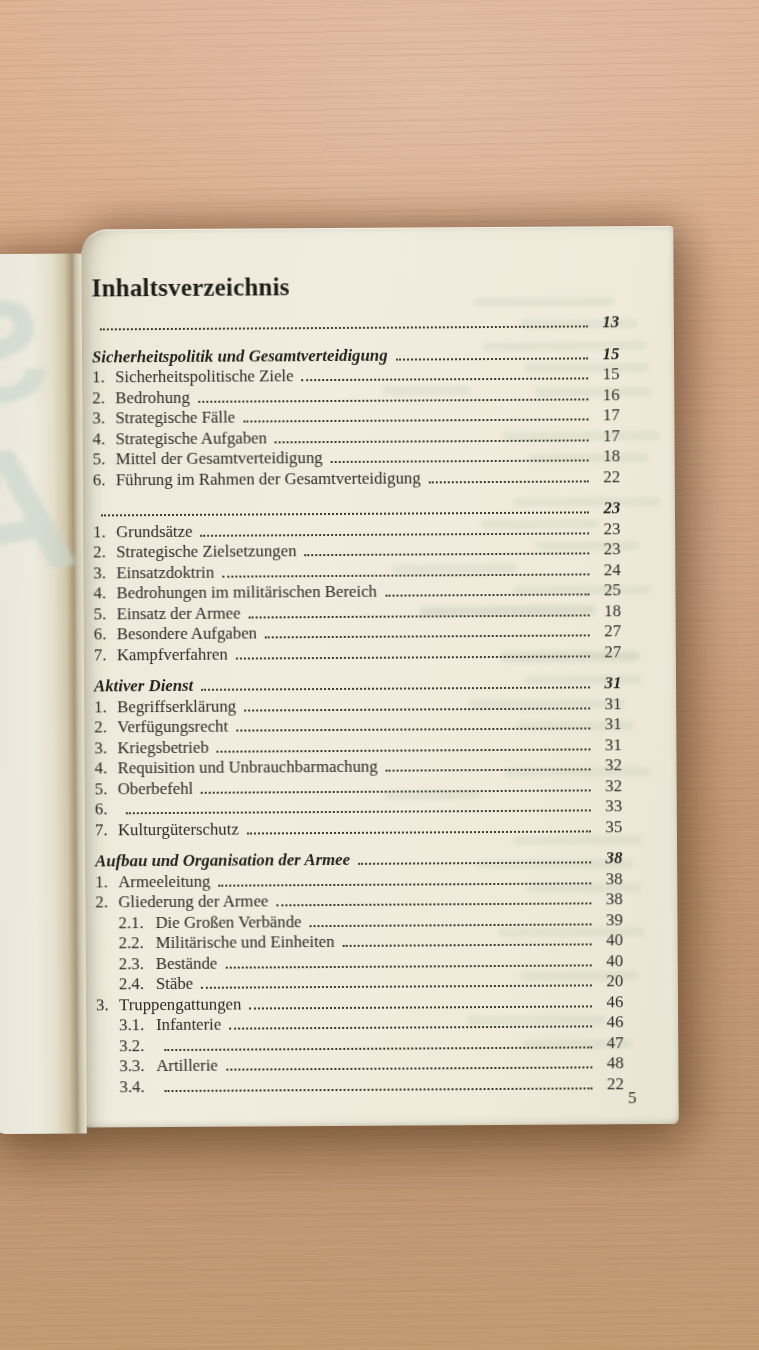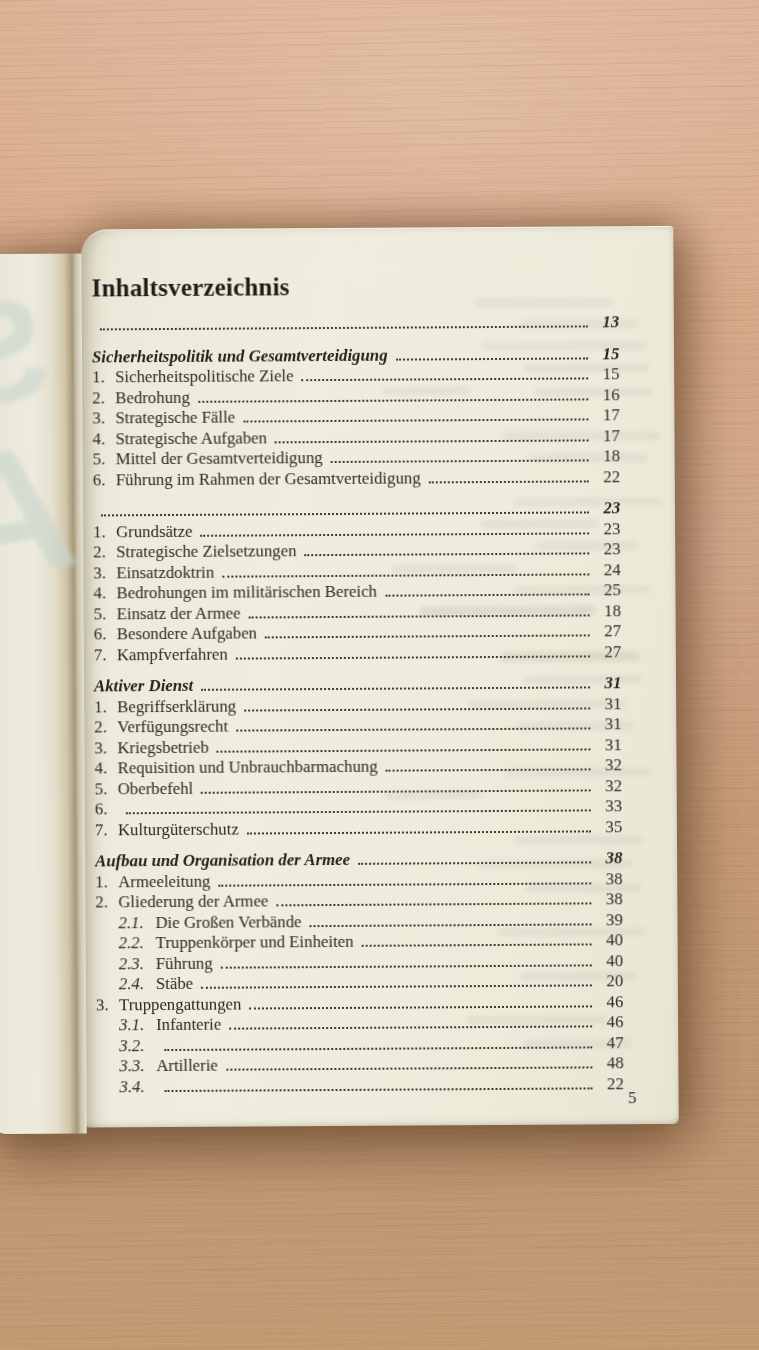--- a/index.html
+++ b/index.html
@@ -48,21 +48,21 @@
     border-top:1px solid #f5f3e8;
     box-shadow:inset 16px 0 20px -14px rgba(96,84,56,.5), inset -3px 0 7px -3px rgba(100,88,60,.22), inset 0 -6px 10px -8px rgba(100,88,60,.35);
     padding:44px 46px 0 10px;
   }
   .title{
     font-size:25px;font-weight:bold;color:#1f1e19;margin:0 0 13px 0;letter-spacing:.2px;
   }
   .row{display:flex;align-items:baseline;font-size:16.8px;line-height:20.5px;color:#2b2a23;}
   .row .num{flex:0 0 23px;}
   .row.sub{padding-left:23px;}
-  .row.sub .num{flex:0 0 37px;font-style:italic;}
+  .row.sub .num{flex:0 0 37px;}
   .row .label{white-space:nowrap;}
   .row .dots{flex:1;margin:0 6px 3px 8px;border-bottom:2px dotted #3c392f;min-width:12px;}
   .row .pg{flex:0 0 34px;text-align:center;}
   .heading-row{font-weight:bold;font-style:italic;color:#24231c;}
   .toc-section{position:relative;}
   .toc-section:not(:first-child) .heading-row{margin-top:11px;}
   .pagenum{
     position:absolute;right:42px;bottom:16px;font-size:16.8px;color:#2b2a23;
   }
   .smudge{
@@ -256,27 +256,27 @@
             <span class="pg">38</span>
           </div>
           <div class="row item-row sub">
             <span class="num">2.1.</span>
             <span class="label">Die Großen Verbände</span>
             <span class="dots"></span>
             <span class="pg">39</span>
           </div>
           <div class="row item-row sub">
             <span class="num">2.2.</span>
-            <span class="label">Truppenkörper und Einheiten</span>
+            <span class="label">Militärische und Einheiten</span>
             <span class="dots"></span>
             <span class="pg">40</span>
           </div>
           <div class="row item-row sub">
             <span class="num">2.3.</span>
-            <span class="label">Führung</span>
+            <span class="label">Bestände</span>
             <span class="dots"></span>
             <span class="pg">40</span>
           </div>
           <div class="row item-row sub">
             <span class="num">2.4.</span>
             <span class="label">Stäbe</span>
             <span class="dots"></span>
             <span class="pg">20</span>
           </div>
           <div class="row item-row">

